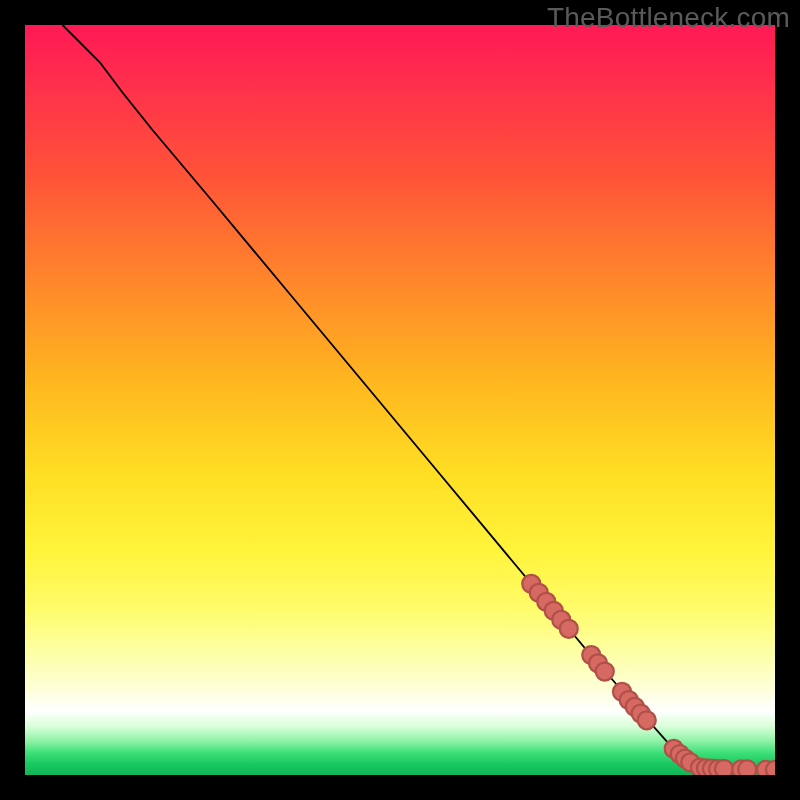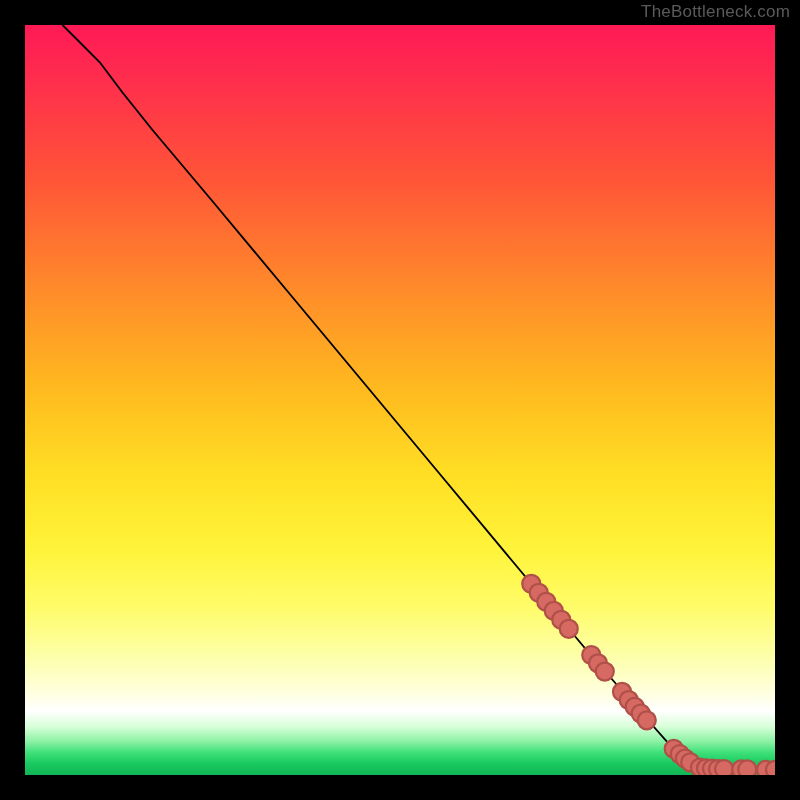--- a/index.html
+++ b/index.html
@@ -15,21 +15,21 @@
     position: relative;
     width: 800px;
     height: 800px;
     background: #000;
   }
   .watermark {
     position: absolute;
     top: 2px;
     right: 10px;
     color: #5a5a5a;
-    font-size: 17px;
+    font-size: 28px;
     font-weight: 500;
     letter-spacing: 0.2px;
     z-index: 50;
   }
   .plot {
     position: absolute;
     left: 25px;
     top: 25px;
     width: 750px;
     height: 750px;

